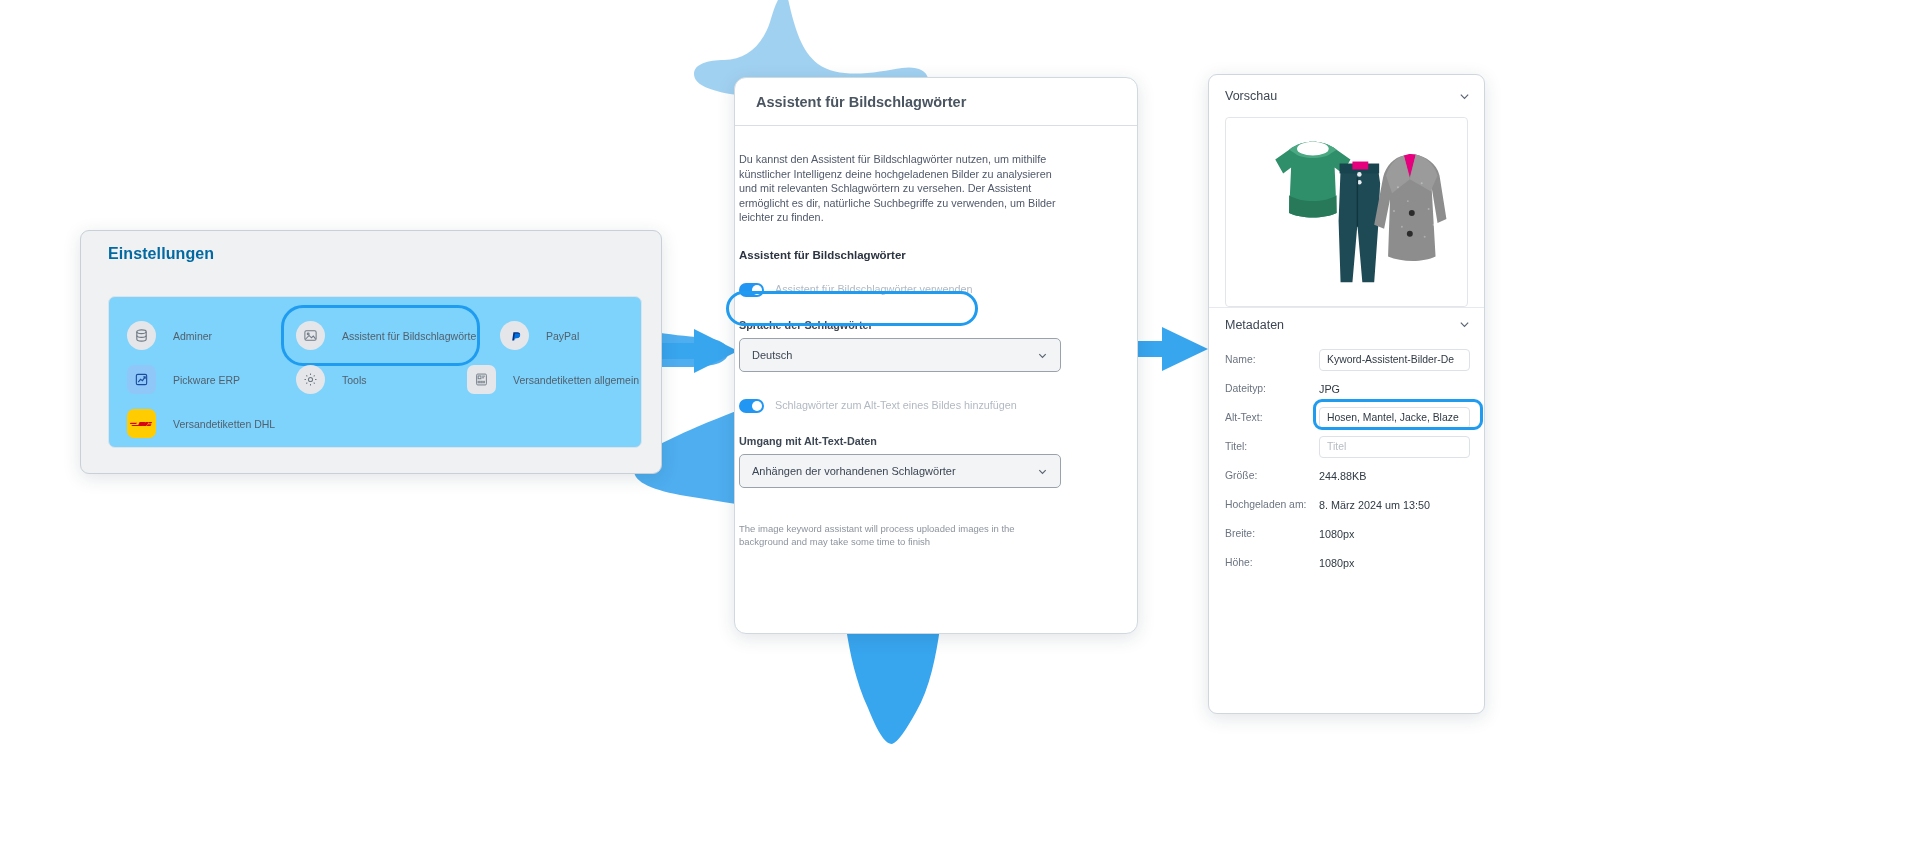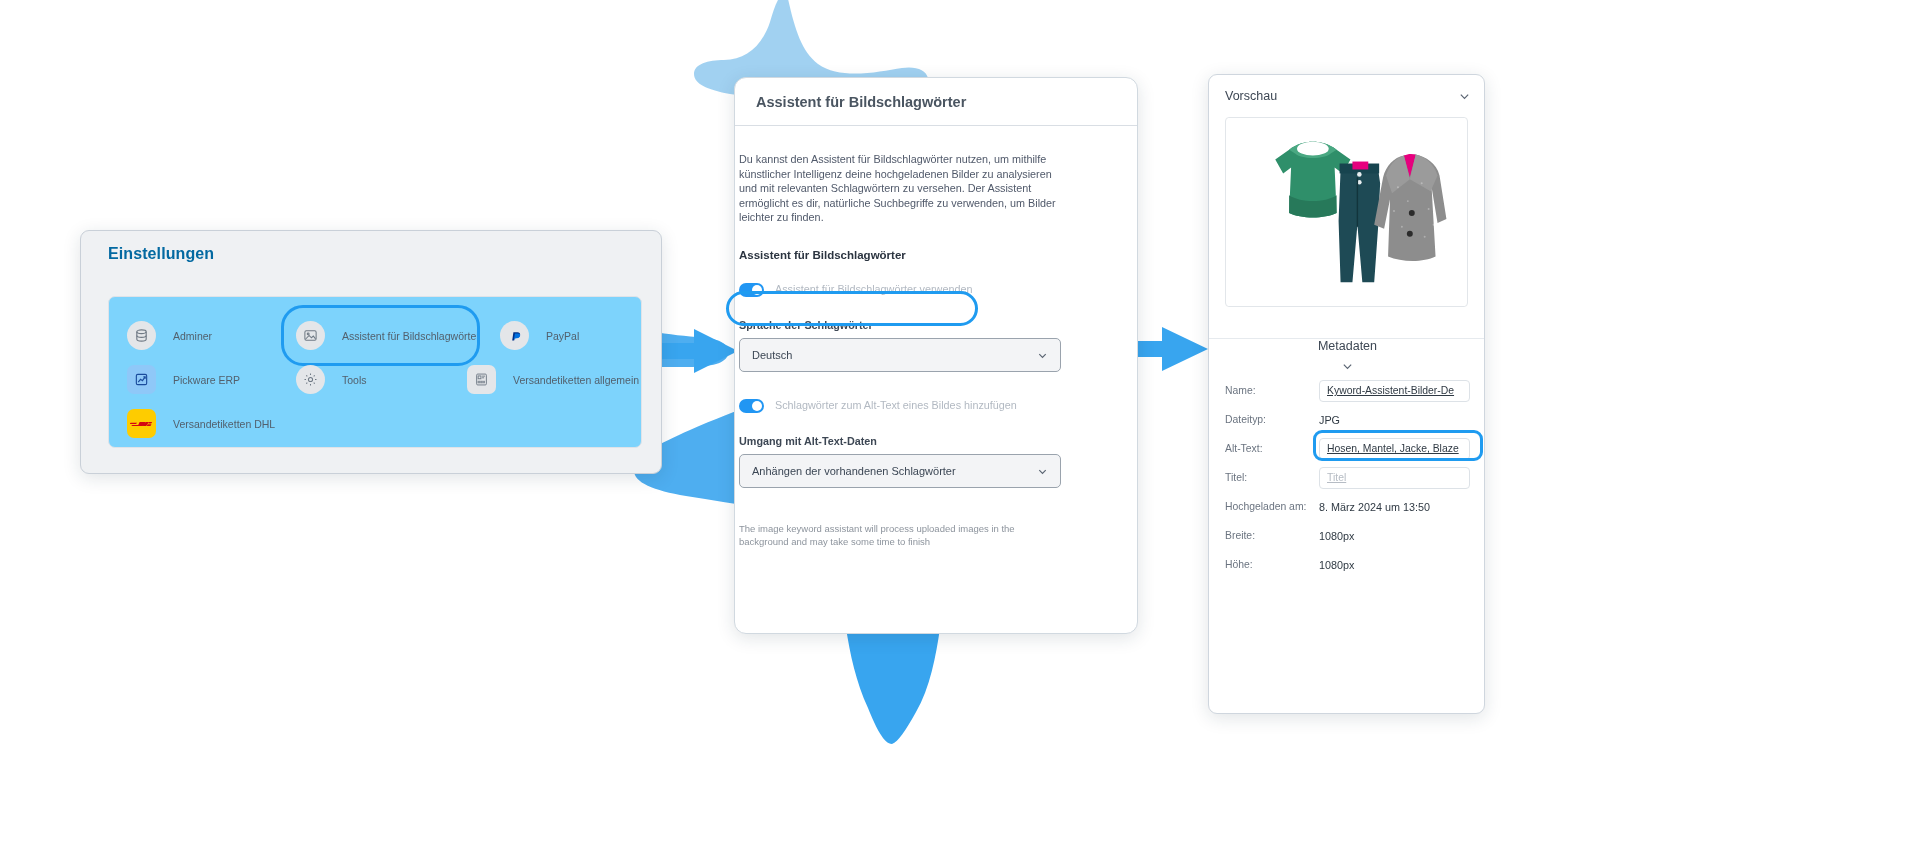--- a/index.html
+++ b/index.html
@@ -116,36 +116,35 @@
     height: 42px; display: flex; align-items: center;
     padding: 0 14px 0 16px; justify-content: space-between;
   }
   .section-title { font-size: 12.5px; color: #3d4754; }
   #preview-img-box {
     margin: 0 16px; height: 190px;
     border: 1px solid #e2e6ea; border-radius: 4px;
     background: #fff; position: relative; overflow: hidden;
   }
   #meta-head {
-    margin-top: 31px; height: 34px; display: flex; align-items: center;
+    margin-top: 0; height: 34px; display: flex; align-items: center;
     padding: 0 14px 0 16px; justify-content: space-between;
     border-top: 1px solid #e6eaee;
-    flex-direction: column;
   }
   #meta-list { padding: 4px 14px 0 16px; }
   .meta-row {
     display: flex; align-items: center; height: 29px; position: relative;
   }
   .meta-key { font-size: 10.4px; color: #6b7480; width: 94px; flex: 0 0 auto; }
   .meta-val { font-size: 10.8px; color: #2f3943; }
   .meta-input {
     width: 152px; height: 22px; border: 1px solid #dde2e7; border-radius: 4px;
     display: flex; align-items: center; padding: 0 7px;
     font-size: 10.4px; color: #2f3943; background: #fff;
-    overflow: hidden; white-space: nowrap; text-decoration: underline;
+    overflow: hidden; white-space: nowrap;
   }
   .meta-input.placeholder { color: #b6bcc4; }
   .chev { width: 11px; height: 11px; }
 </style>
 </head>
 <body>
 
 <div id="stage">
 
   <svg class="splash" style="left:690px; top:-10px; width:240px; height:130px;" viewBox="0 0 240 130">
@@ -381,20 +380,24 @@
         <span class="meta-input">Hosen, Mantel, Jacke, Blaze</span>
         <span class="hl-ring" style="left:88px; top:-4px; width:170px; height:31px; border-radius:9px;"></span>
       </div>
 
       <div class="meta-row">
         <span class="meta-key">Titel:</span>
         <span class="meta-input placeholder">Titel</span>
       </div>
 
 
+      <div class="meta-row">
+        <span class="meta-key">Größe:</span>
+        <span class="meta-val">244.88KB</span>
+      </div>
 
       <div class="meta-row">
         <span class="meta-key">Hochgeladen am:</span>
         <span class="meta-val">8. März 2024 um 13:50</span>
       </div>
 
       <div class="meta-row">
         <span class="meta-key">Breite:</span>
         <span class="meta-val">1080px</span>
       </div>

